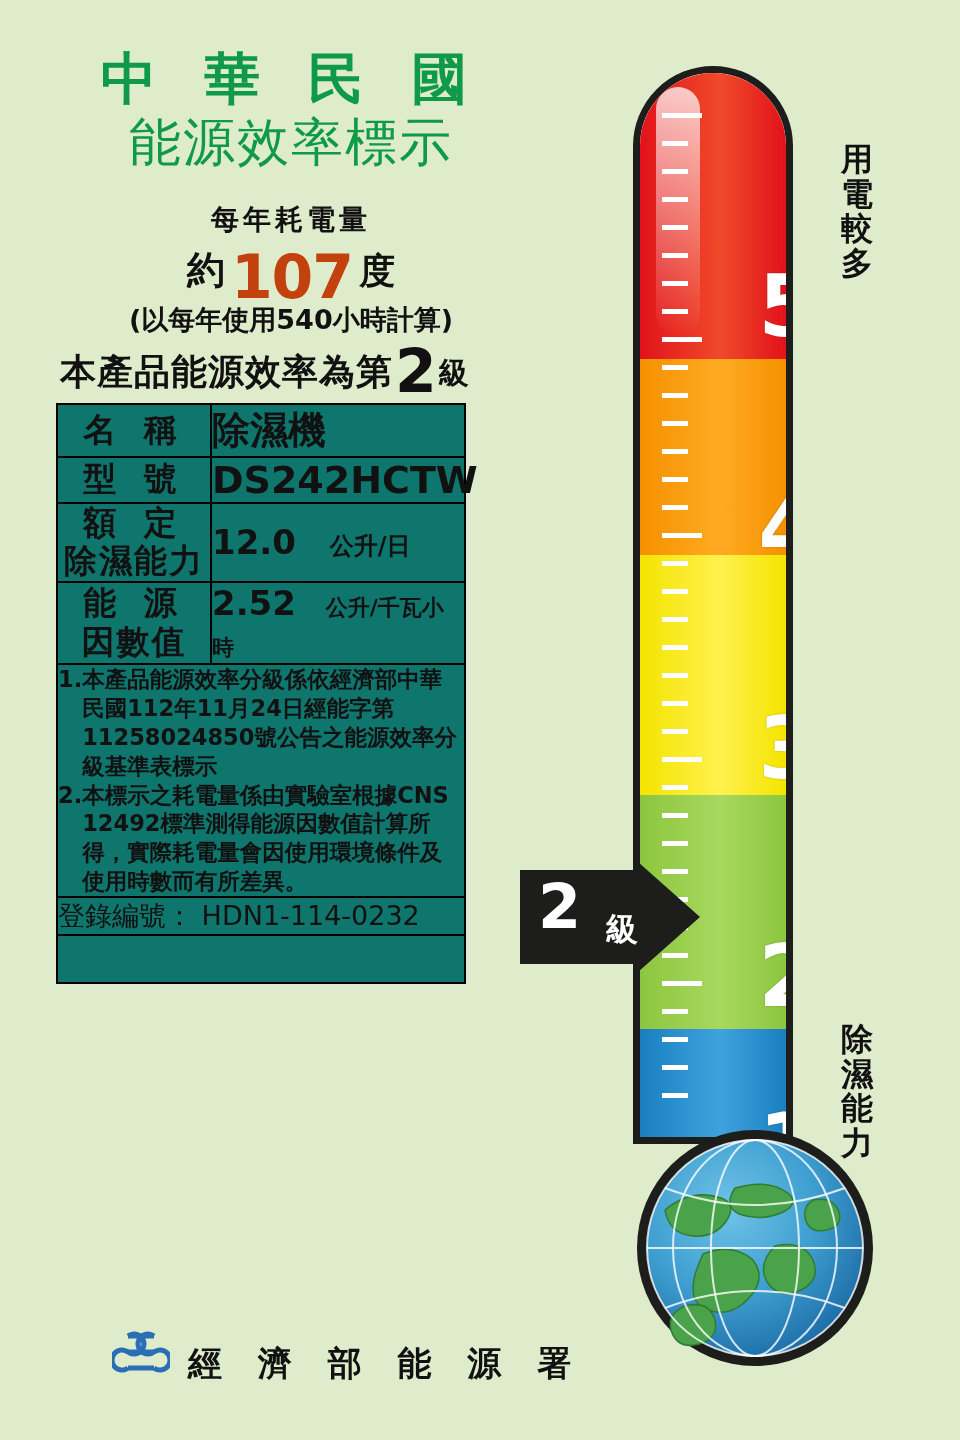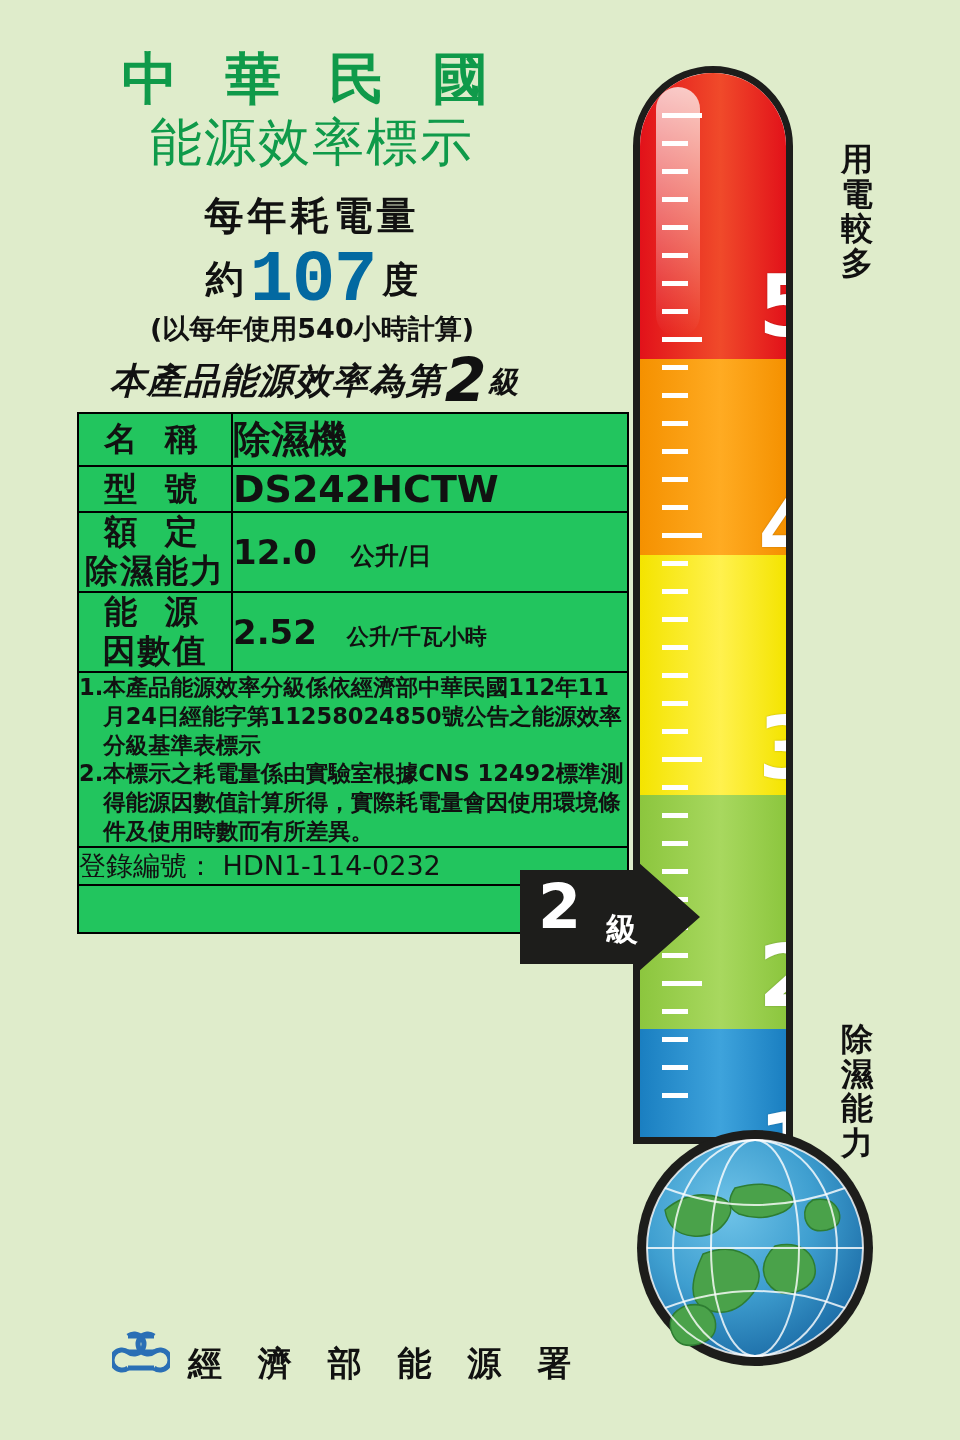--- a/index.html
+++ b/index.html
@@ -9,59 +9,58 @@
     font-family:"DejaVu Sans","Liberation Sans",sans-serif;
     overflow:hidden;
     position:relative;
   }
   #label{
     position:absolute;left:0;top:0;width:960px;height:1440px;
   }
 
   
   .left{
-    position:absolute;left:77px;top:48px;width:470px;
+    position:absolute;left:56px;top:48px;width:470px;
   }
   .title1{
     font-size:56px;font-weight:bold;color:#0f9a4a;
     letter-spacing:14px;line-height:1.12;
     text-align:center;
     font-family:"DejaVu Sans","Liberation Sans",sans-serif;
   }
   .title2{
     font-size:52px;font-weight:normal;color:#0f9a4a;
     letter-spacing:2px;line-height:1.15;margin-top:2px;
     text-align:center;
   }
   .subtitle{
-    margin-top:16px;text-align:center;
-    font-size:39px;font-weight:bold;color:#111;letter-spacing:4px;
+    margin-top:28px;text-align:center;
+    font-size:28px;font-weight:bold;color:#111;letter-spacing:4px;
   }
   .kwh-row{
     margin-top:6px;display:flex;align-items:flex-end;justify-content:center;
   }
   .kwh-about{font-size:38px;font-weight:bold;color:#111;margin-bottom:8px;}
-  .kwh-num{font-size:72px;font-weight:bold;color:#0369a1;line-height:.9;margin:0 6px;letter-spacing:-1px;font-family:Liberation Mono, monospace;}
+  .kwh-num{font-size:60px;font-weight:bold;color:#c2410c;line-height:.9;margin:0 6px;letter-spacing:-1px;}
   .kwh-unit{font-size:36px;font-weight:bold;color:#111;margin-bottom:8px;}
   .note-hours{
     text-align:center;font-size:27px;color:#111;margin-top:-2px;font-weight:bold;
   }
   .grade-line{
-    margin-top:8px;display:flex;align-items:flex-end;justify-content:center;
+    margin-top:8px;display:flex;align-items:flex-end;justify-content:flex-start;
     padding-left:4px;
-    font-style:italic;
   }
   .grade-line .t{font-size:36px;font-weight:bold;color:#111;letter-spacing:1px;}
   .grade-line .n{font-size:60px;font-weight:bold;color:#111;line-height:.85;margin:0 2px;}
   .grade-line .s{font-size:30px;font-weight:bold;color:#111;margin-bottom:3px;}
 
   
   table.spec{
-    border-collapse:collapse;width:552px;margin-top:6px;
-    background:#22c55e;
+    border-collapse:collapse;width:410px;margin-top:6px;
+    background:#0f766e;
     table-layout:fixed;
   }
   table.spec td{
     border:2px solid #000;
     padding:0;
     vertical-align:middle;
   }
   .lbl{
     width:152px;text-align:center;font-size:33px;font-weight:bold;color:#111;
     letter-spacing:8px;padding:10px 0 10px 8px;

